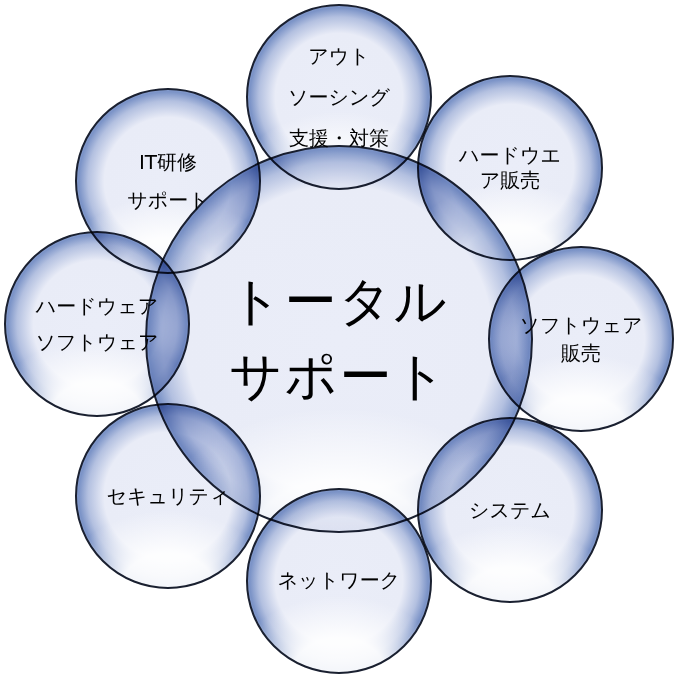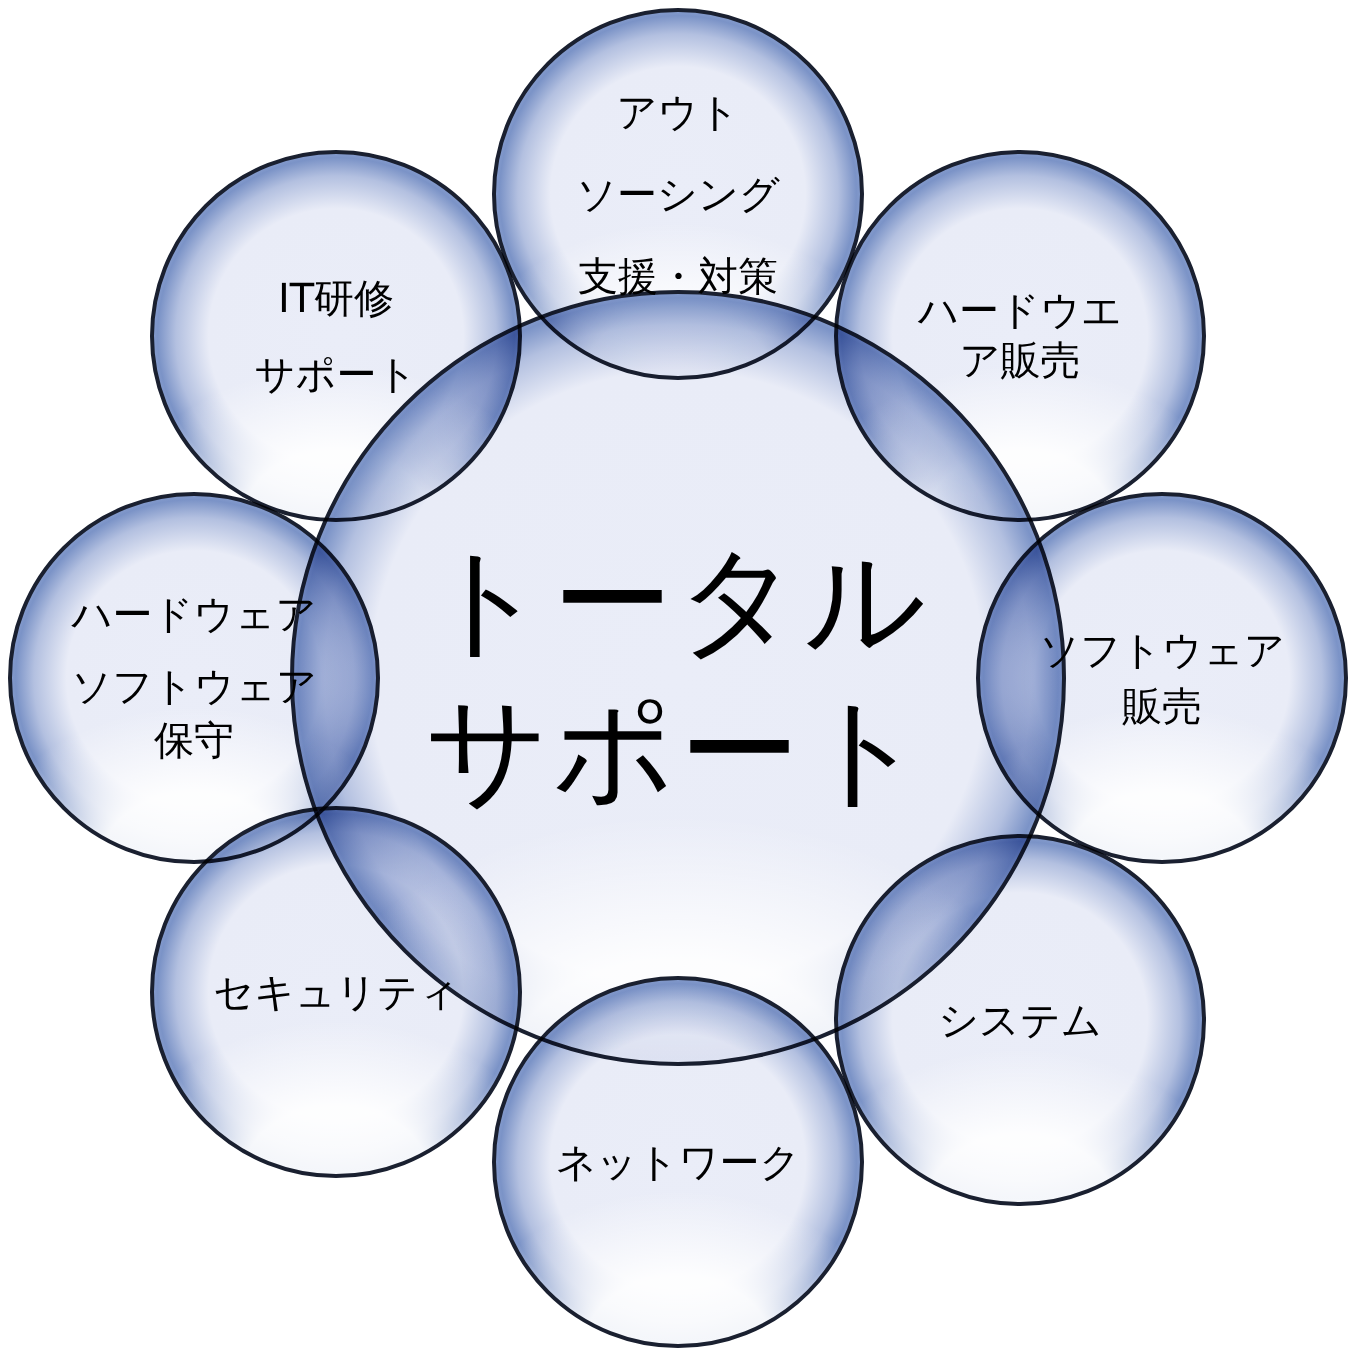--- a/index.html
+++ b/index.html
@@ -45,40 +45,40 @@
       radial-gradient(ellipse 80% 55% at 50% 102%, rgba(255,255,255,0.9) 28%, rgba(255,255,255,0) 62%),
       radial-gradient(circle closest-side, #eaedf8 0%, #e9ecf7 80%, #b3c0e0 92%, #7b93c7 99%, #8299cb 100%);
   }
   
   .c-top          { left: 246px; top:   4px; }
   .c-top-right    { left: 417px; top:  75px; }
   .c-right        { left: 488px; top: 246px; }
   .c-bottom-right { left: 417px; top: 417px; }
   .c-bottom       { left: 246px; top: 488px; }
   .c-bottom-left  { left:  75px; top: 403px; }
-  .c-left         { left:   4px; top: 246px; }
-  .c-top-left     { left:  75px; top:  75px; }
+  .c-left         { left:   4px; top: 231px; }
+  .c-top-left     { left:  75px; top:  88px; }
 
   .label {
     font-size: 20px;
     color: var(--text, #000000);
   }
   .center-label .line {
-    font-size: 60px;
+    font-size: 52px;
     line-height: 75px;
     letter-spacing: 2px;
   }
   
   .c-top .line          { line-height: 41px; }
   .c-top-left .line     { line-height: 38px; }
   .c-bottom-right .line { line-height: 38px; }
   .c-right .line        { line-height: 28px; }
   .c-bottom-left .line  { line-height: 28px; }
   .c-top-right .line    { line-height: 25px; }
-  .c-bottom .line       { line-height: 25px; }
+  .c-bottom .line       { line-height: 25px; font-family: Liberation Mono, monospace; }
   .c-left .line         { line-height: 27px; }
   .c-left .line:first-child { margin-bottom: 9px; }
 </style>
 </head>
 <body>
 
 <div class="stage" style="--bg: #ffffff; --outline: #1a2030; --rim: #7b93c7; --fill: #e9ecf7; --text: #000000;">
 
   <div class="circle center-circle">
     <div class="label center-label">
@@ -124,21 +124,20 @@
   <div class="circle sat c-bottom-left">
     <div class="label">
         <div class="line">セキュリティ</div>
       </div>
   </div>
 
   <div class="circle sat c-left">
     <div class="label">
         <div class="line">ハードウェア</div>
         <div class="line">ソフトウェア</div>
-        <div class="line">保守</div>
       </div>
   </div>
 
   <div class="circle sat c-top-left">
     <div class="label">
         <div class="line">IT研修</div>
         <div class="line">サポート</div>
       </div>
   </div>
 

